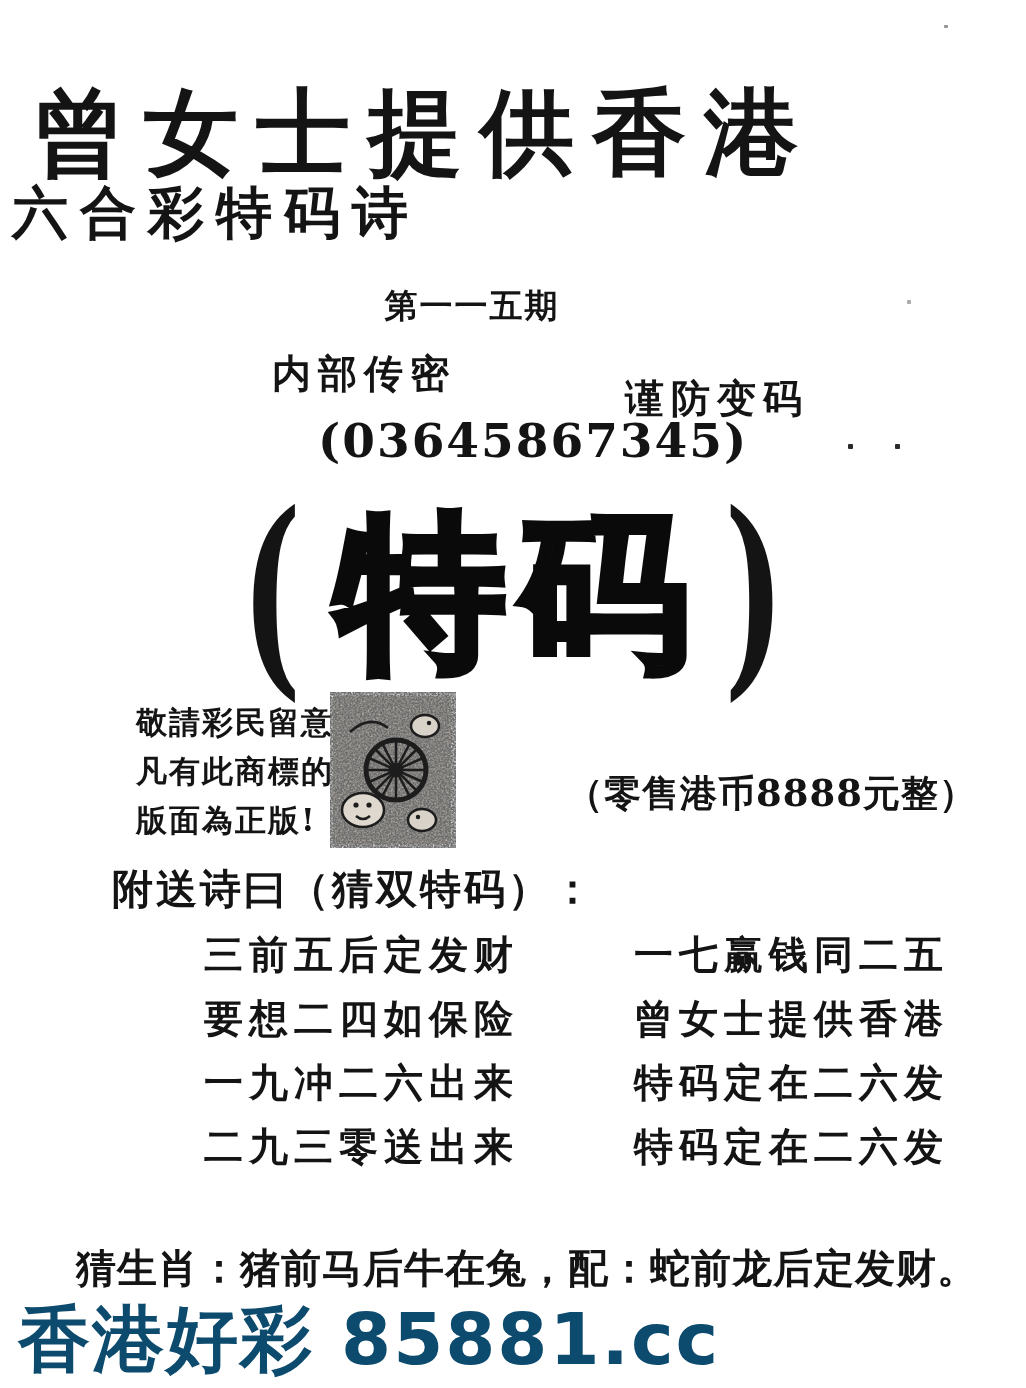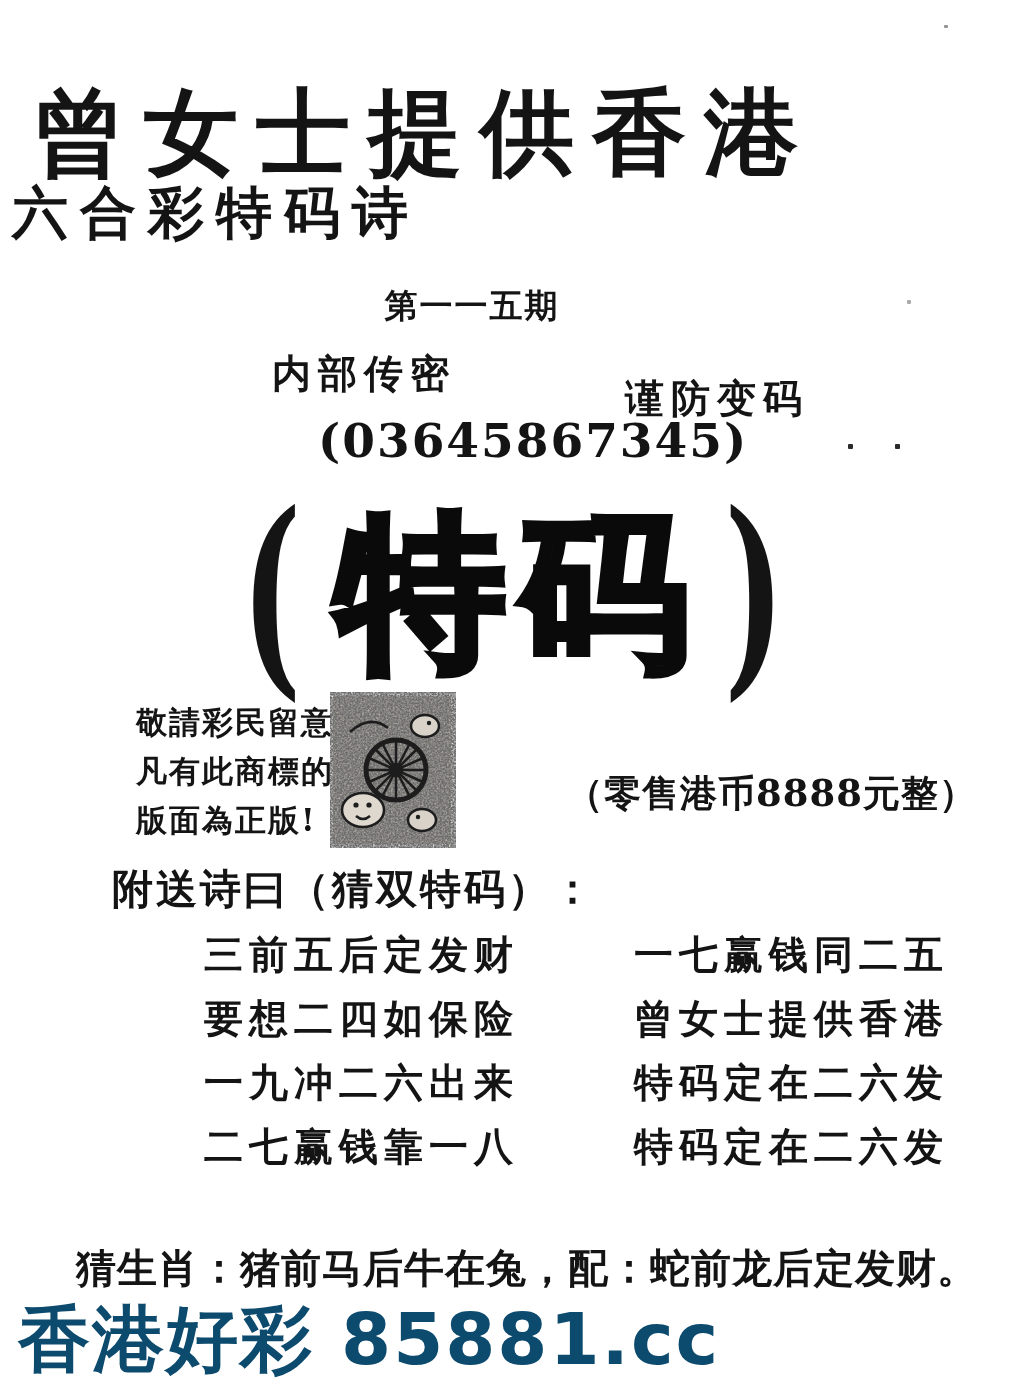--- a/index.html
+++ b/index.html
@@ -192,21 +192,21 @@
 </svg>
 
 <div class="abs price-note">（零售港币8888元整）</div>
 
 <div class="abs poem-intro">附送诗曰（猜双特码）：</div>
 
 <div class="abs poem-col left">
   <div class="poem-line">三前五后定发财</div>
   <div class="poem-line">要想二四如保险</div>
   <div class="poem-line">一九冲二六出来</div>
-  <div class="poem-line">二七赢钱靠一八</div>
+  <div class="poem-line">二九三零送出来</div>
 </div>
 
 <div class="abs poem-col right">
   <div class="poem-line">一七赢钱同二五</div>
   <div class="poem-line">曾女士提供香港</div>
   <div class="poem-line">特码定在二六发</div>
   <div class="poem-line">特码定在二六发</div>
 </div>
 
 <div class="abs zodiac-line">猜生肖：猪前马后牛在兔，配：蛇前龙后定发财。</div>

